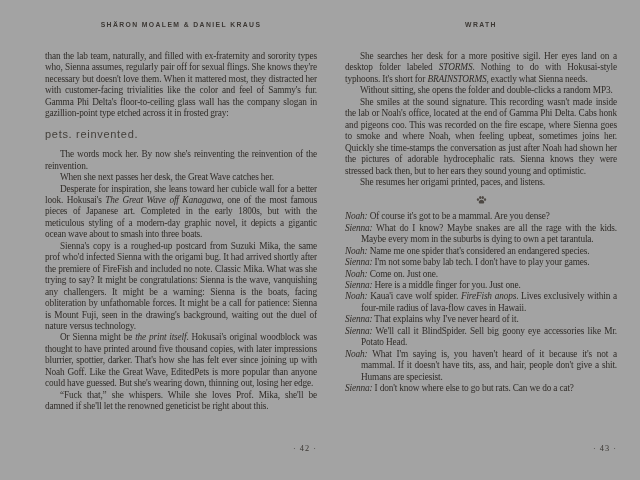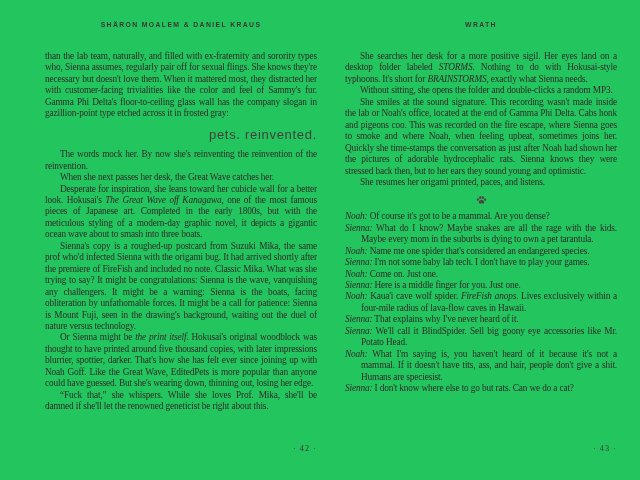--- a/index.html
+++ b/index.html
@@ -1,31 +1,31 @@
 <!DOCTYPE html>
 <html lang="en"><head>
 <meta charset="utf-8">
 <style>
   html,body{margin:0;padding:0;background:#ffffff;}
-  .spread{position:relative;width:640px;height:480px;background:#22c55e;
+  .spread{position:relative;width:640px;height:480px;background:#a3a3a3;
           font-family:"Liberation Serif",serif;color:#302c28;overflow:hidden;}
   .page{position:absolute;top:0;height:480px;width:272px;}
   .page.left{left:45px;}
   .page.right{left:345px;}
   .running-head{position:absolute;top:21px;left:0;right:0;text-align:center;
           font-family:"Liberation Sans",sans-serif;font-size:6.8px;font-weight:700;
           letter-spacing:1.4px;color:#3b3733;white-space:nowrap;}
   .page-body{position:absolute;top:51px;left:0;right:0;height:390px;overflow:hidden;
           font-size:9.3px;line-height:11.45px;letter-spacing:-0.15px;text-align:justify;
           hyphens:auto;-webkit-hyphens:auto;}
   .page-body p{margin:0;}
   p.para{text-indent:15px;}
   p.para.noindent{text-indent:0;}
-  p.slogan{text-align:right;text-indent:0;font-family:"Liberation Sans",sans-serif;
-          font-size:13px;letter-spacing:0.7px;color:#44403b;margin:9px 0;}
+  p.slogan{text-align:left;text-indent:0;font-family:"Liberation Sans",sans-serif;
+          font-size:11px;letter-spacing:0.7px;color:#44403b;margin:9px 0;}
   p.dialogue{padding-left:16px;text-indent:-16px;}
   .ornament{text-align:center;margin:6px 0;line-height:10px;}
   .ornament svg{display:inline-block;vertical-align:middle;}
   .folio{position:absolute;top:444px;left:0;right:0;text-align:right;
           font-size:8.3px;letter-spacing:1px;color:#3b3733;}
 </style>
 </head>
 <body>
 
 <div class="spread">

